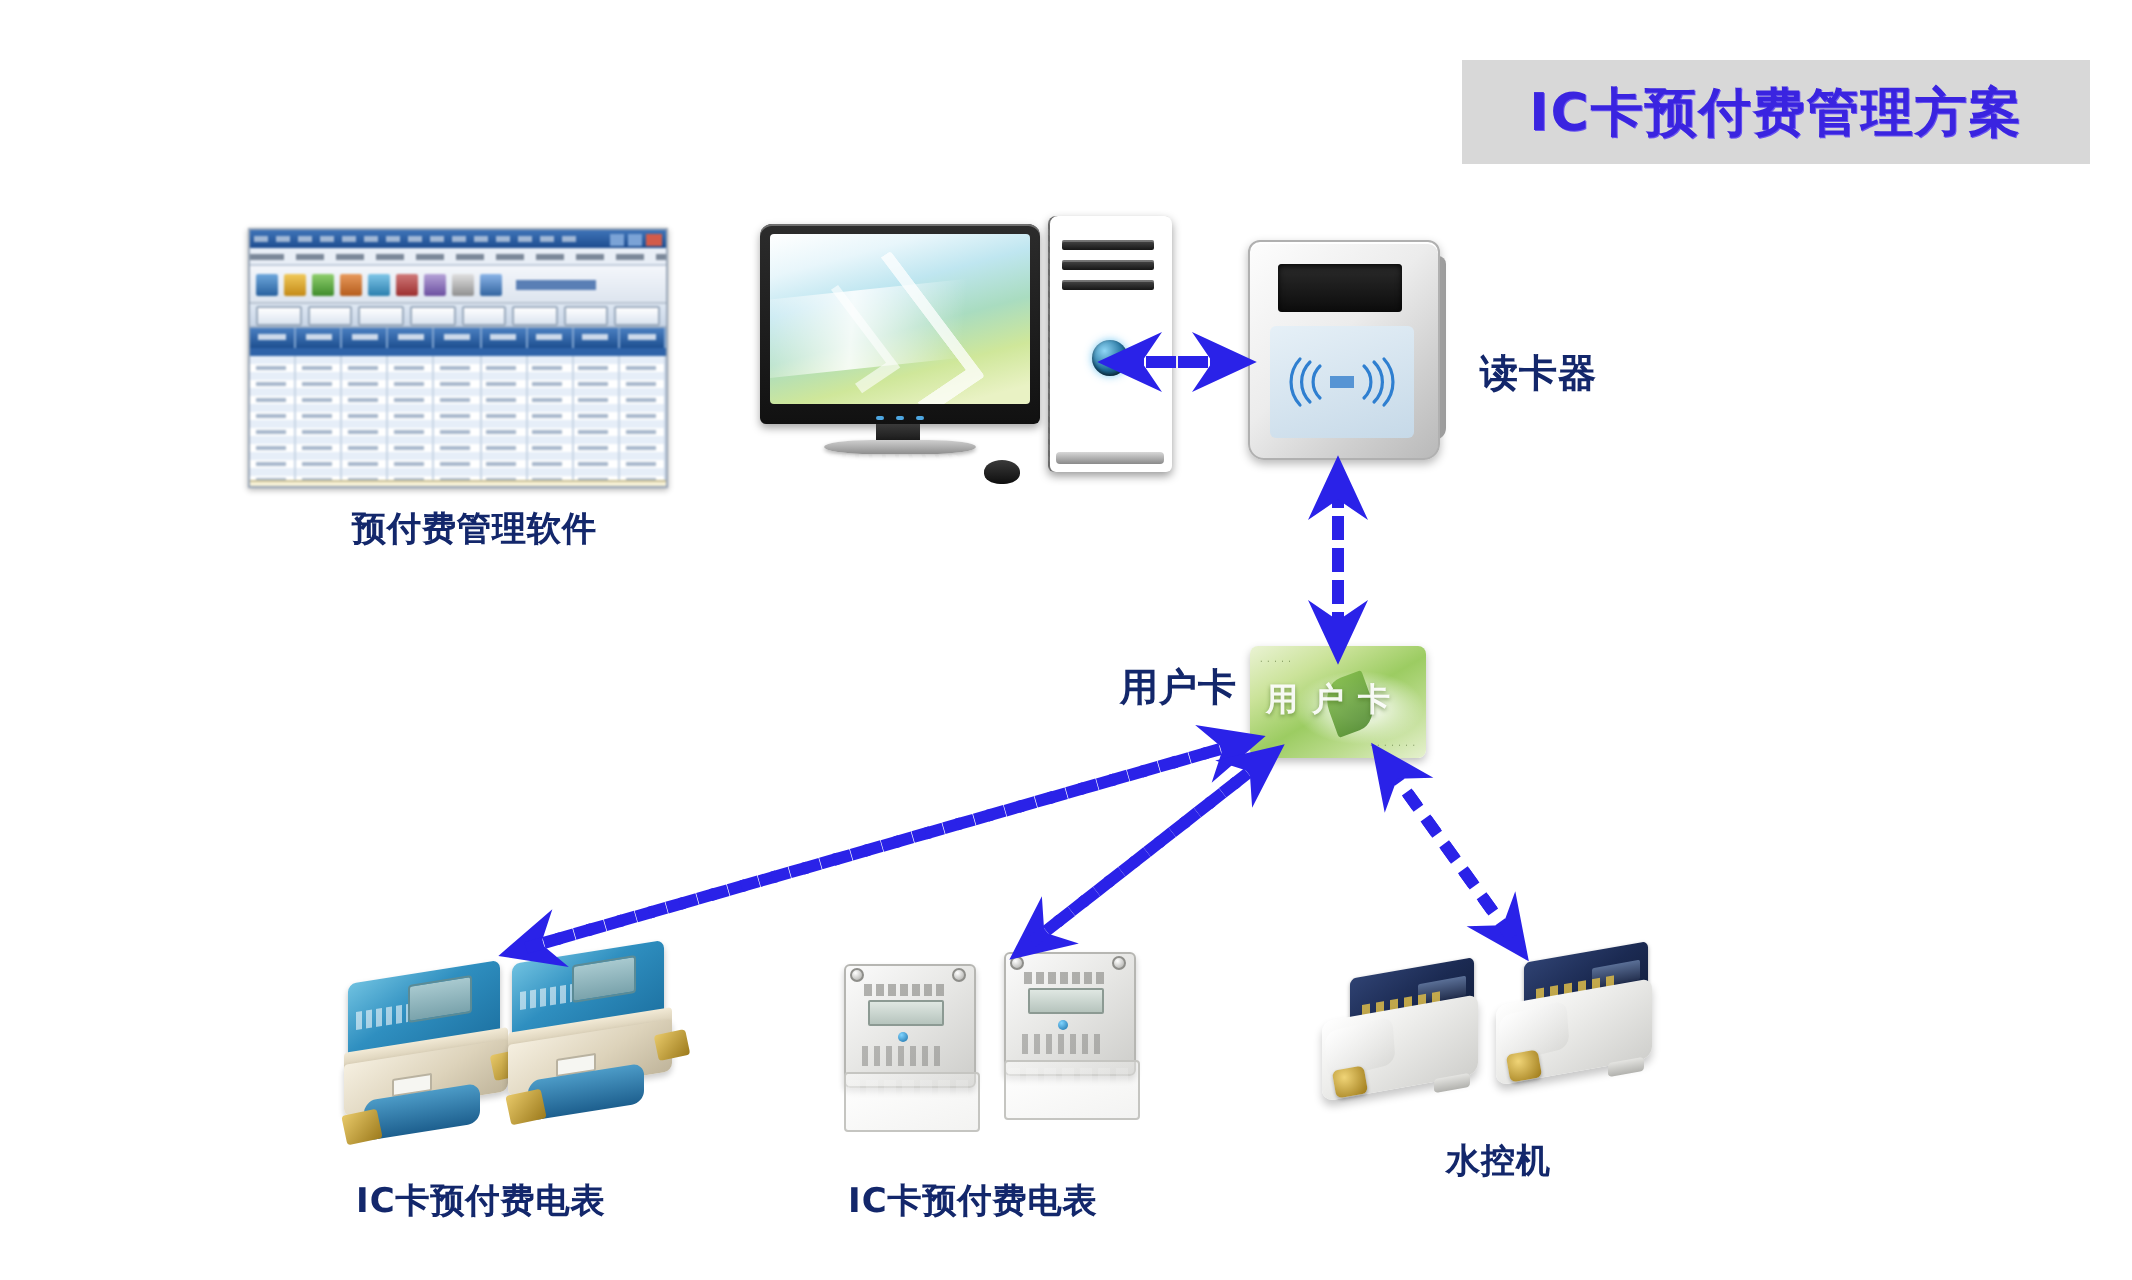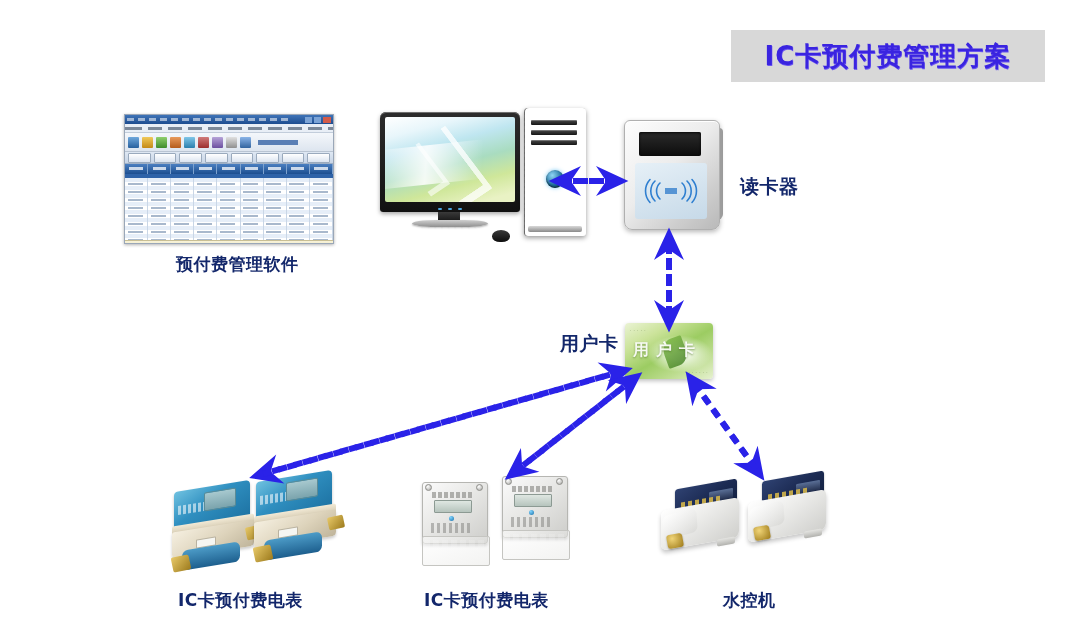--- a/index.html
+++ b/index.html
@@ -750,21 +750,21 @@
 </div>
 <div class="wcm" style="left:742px; top:474px;">
   <div class="wcm-top"></div>
   <div class="wcm-lcd"></div>
   <div class="wcm-keys"></div>
   <div class="wcm-body"></div>
   <div class="wcm-facet"></div>
   <div class="wcm-brass"></div>
   <div class="wcm-foot"></div>
 </div>
-<div class="caption" style="left:723px; top:589px;">水控机</div>
+<div class="caption" style="left:723px; top:569px;">水控机</div>
 
 <svg class="arrows" viewBox="0 0 1066 640">
   <defs>
     <marker id="ah" markerWidth="6" markerHeight="6" refX="3.2" refY="3" orient="auto" markerUnits="strokeWidth">
       <path d="M0.2,0.5 L5.6,3 L0.2,5.5 L1.9,3 Z" fill="#2a22e8"></path>
     </marker>
   </defs>
 
   <line x1="614" y1="181" x2="563" y2="181" stroke="#2a22e8" stroke-width="6" stroke-dasharray="9,7" marker-end="url(#ah)"></line>
   <line x1="563" y1="181" x2="614" y2="181" stroke="#2a22e8" stroke-width="6" stroke-dasharray="9,7" marker-end="url(#ah)"></line>

